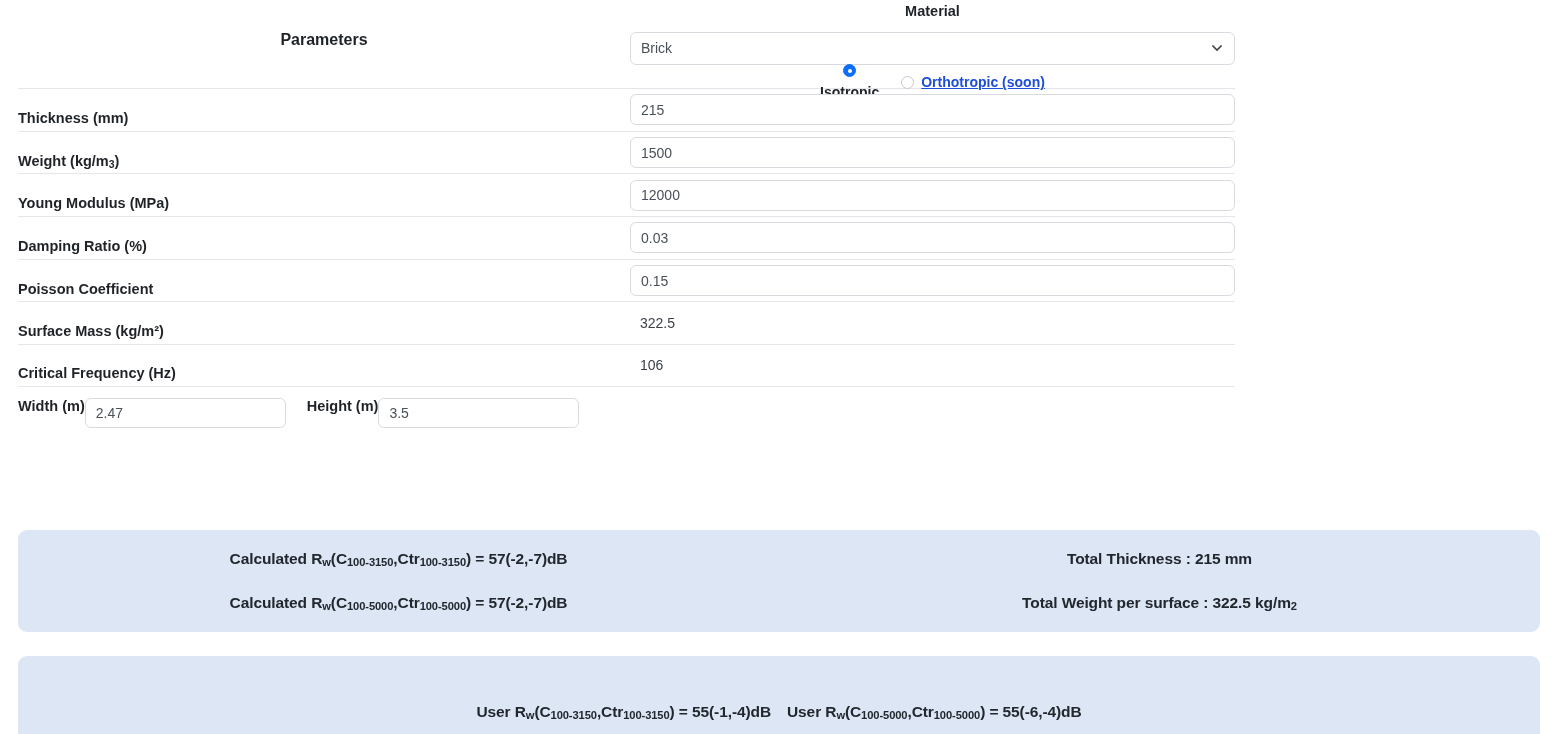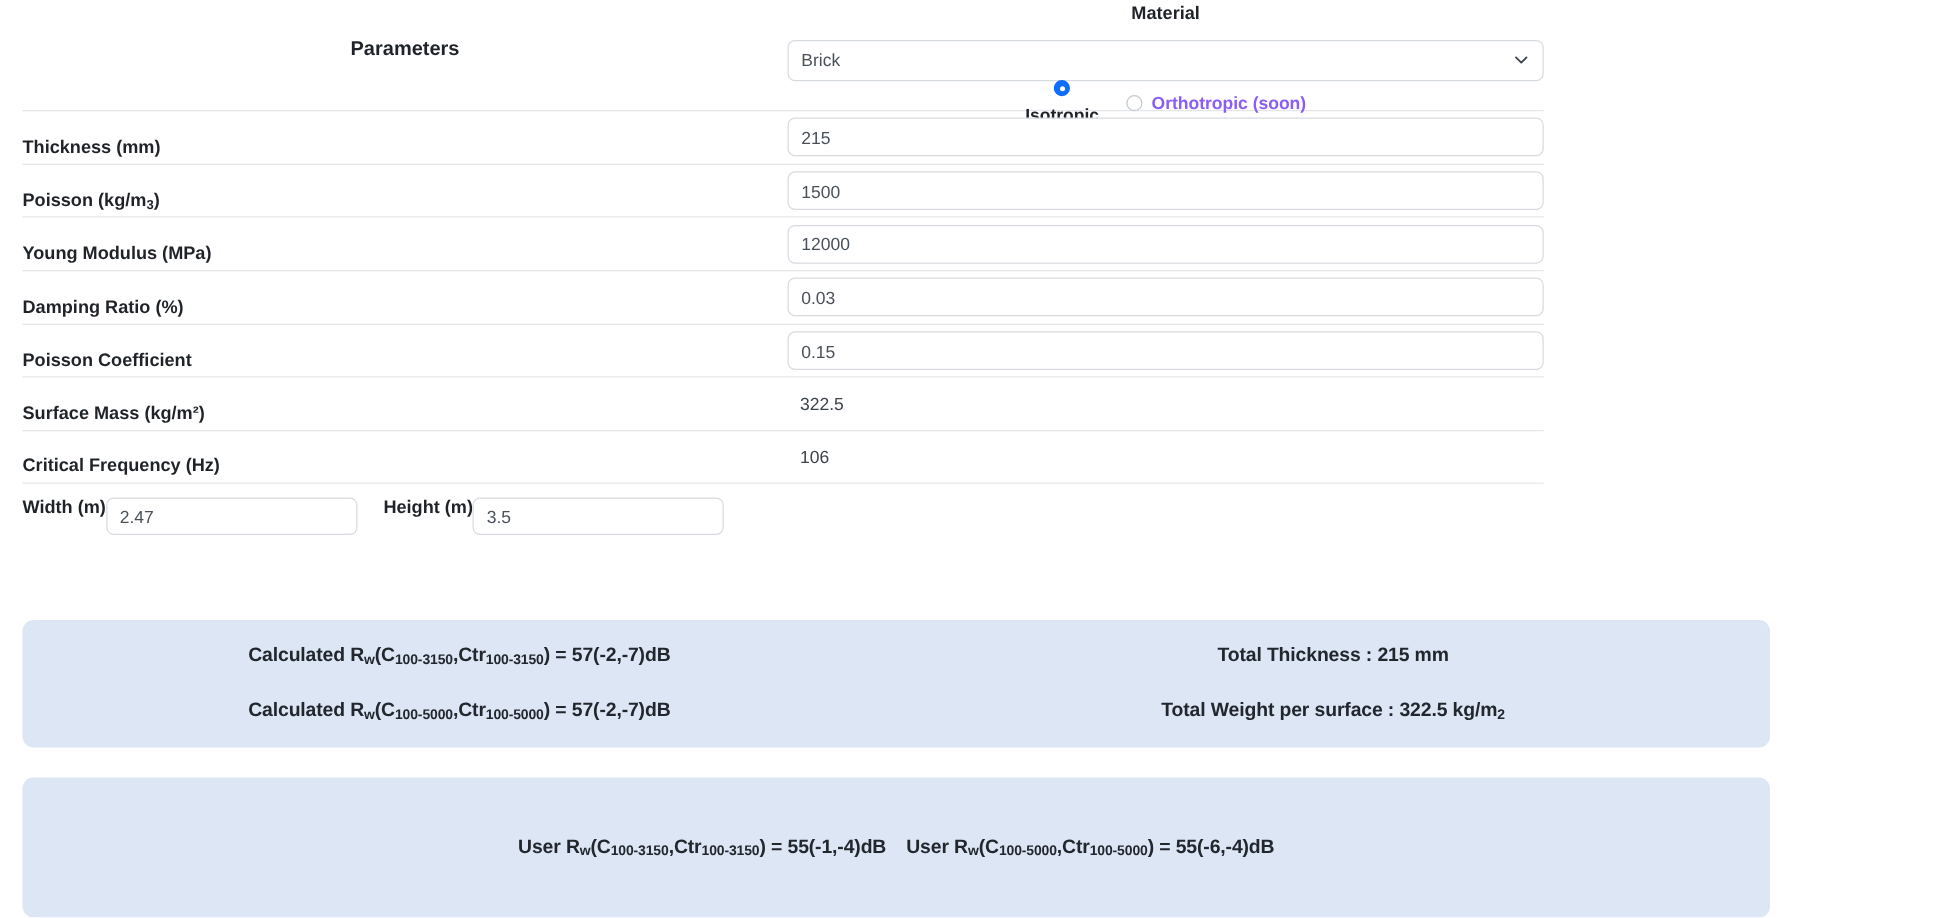--- a/index.html
+++ b/index.html
@@ -79,21 +79,21 @@
     margin-top: 4px;
   }
   .radio-item {
     display: flex;
     align-items: center;
     gap: 7px;
     font-size: 14px;
     font-weight: 700;
   }
   .radio-item.on { color: #1f2328; flex-direction: column; }
-  .radio-item.off { color: #8b5cf6; }
+  .radio-item.off { color: #1d4ed8; text-decoration: underline; }
   .radio-dot {
     width: 13px; height: 13px;
     border-radius: 50%;
     border: 1px solid #c3cad2;
     background: #fff;
     display: inline-block;
     position: relative;
     flex: none;
   }
   .radio-dot.checked {
@@ -165,23 +165,24 @@
     font-size: 14px;
     color: #4a5059;
     font-family: "Liberation Sans", sans-serif;
     padding: 12px 10px;
   }
 
   
   .panel {
     position: absolute;
     left: 18px;
-    width: 1398px;
+    width: 1522px;
     background: #dce6f5;
     border-radius: 9px;
+    margin-top: 34px;
   }
   #panel-calculated { top: 496px; height: 102px; }
   #panel-user { top: 622px; height: 112px; }
 
   .panel-grid {
     display: flex;
     width: 100%;
     height: 100%;
   }
   .panel-col {
@@ -248,21 +249,21 @@
     </div>
 
     <div class="prow">
       <div class="plabel">Thickness (mm)</div>
       <div class="pvalue">
         <input class="pinput" value="215" style="">
       </div>
     </div>
 
     <div class="prow">
-      <div class="plabel"><span>Poisson (kg/m</span><sub>3</sub><span>)</span></div>
+      <div class="plabel"><span>Weight (kg/m</span><sub>3</sub><span>)</span></div>
       <div class="pvalue">
         <input class="pinput" value="1500" style="">
       </div>
     </div>
 
     <div class="prow">
       <div class="plabel">Young Modulus (MPa)</div>
       <div class="pvalue">
         <input class="pinput" value="12000" style="">
       </div>

